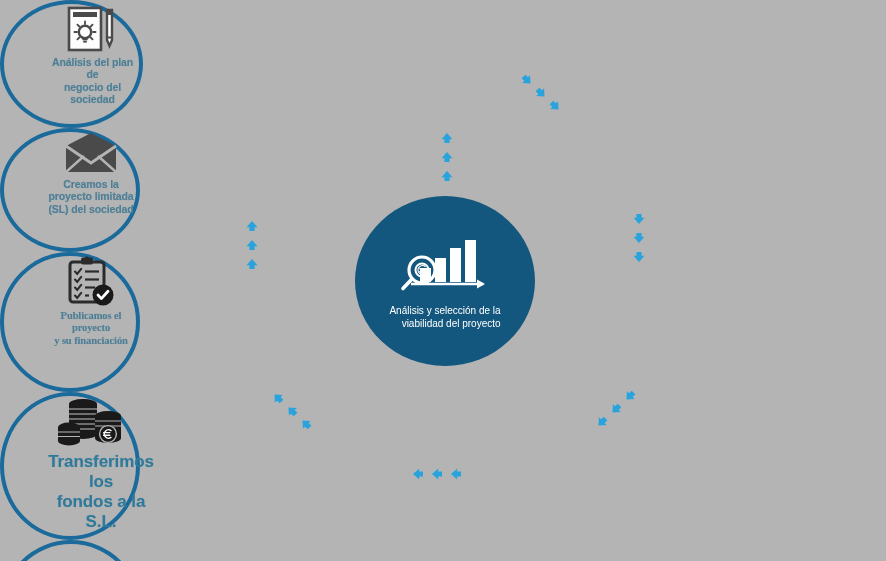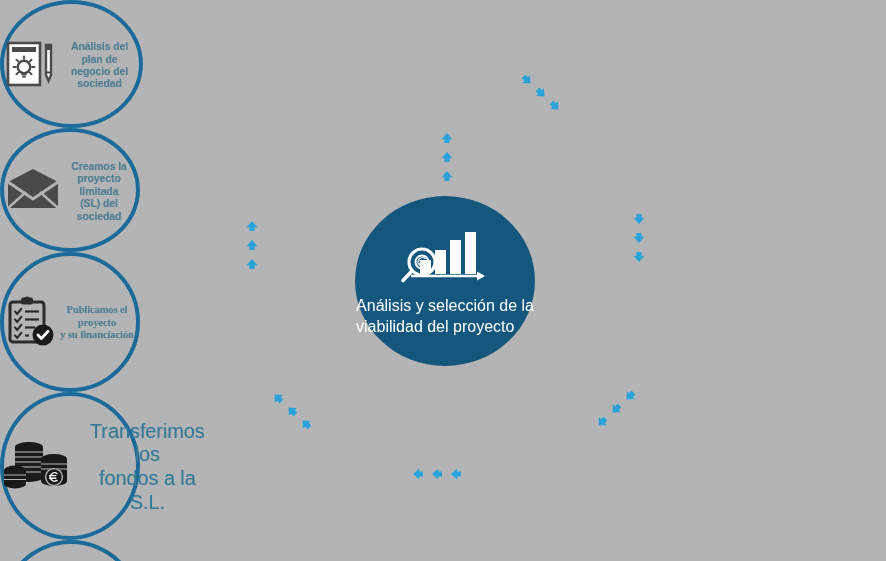--- a/index.html
+++ b/index.html
@@ -11,48 +11,48 @@
     position:relative;
   }
   #stage{position:absolute;inset:0;}
   svg.layer{position:absolute;left:0;top:0;width:886px;height:561px;}
 
   
   .sat{
     border-radius:50%;
     box-sizing:border-box;
     border:4.5px solid #1b6a9c;
-    display:flex;flex-direction:row;
-    align-items:center;justify-content:flex-start;
+    display:flex;flex-direction:column;
+    align-items:center;justify-content:flex-start;padding-left:42px;
   }
   .sat .icon{display:flex;align-items:center;justify-content:center;}
   .sat .label{
     color:#4d7f96;
     text-align:center;
     line-height:1.18;
     font-size:10.5px;
     font-weight:bold;
     letter-spacing:-0.1px;
     margin-top:2px;
     text-shadow:0 0 1px rgba(77,127,150,0.35);
   }
-  .sat.big .label{font-size:20px;font-weight:normal;color:#2f7a9b;margin-left:20px;}
+  .sat.big .label{font-size:17px;font-weight:bold;color:#2f7a9b;margin-left:20px;}
 
   
   #center{
     position:absolute;
     border-radius:50%;
     background:#14577e;
     display:flex;flex-direction:column;
     align-items:center;justify-content:center;
   }
   #center .clabel{
     color:#ffffff;
-    font-size:16px;
-    text-align:left;
+    font-size:10px;
+    text-align:right;
     line-height:1.3;
     margin-top:6px;
     font-weight:normal;
   }
   .arrow-group{pointer-events:none;}
 </style>
 </head>
 <body>
 
 <div id="stage">

